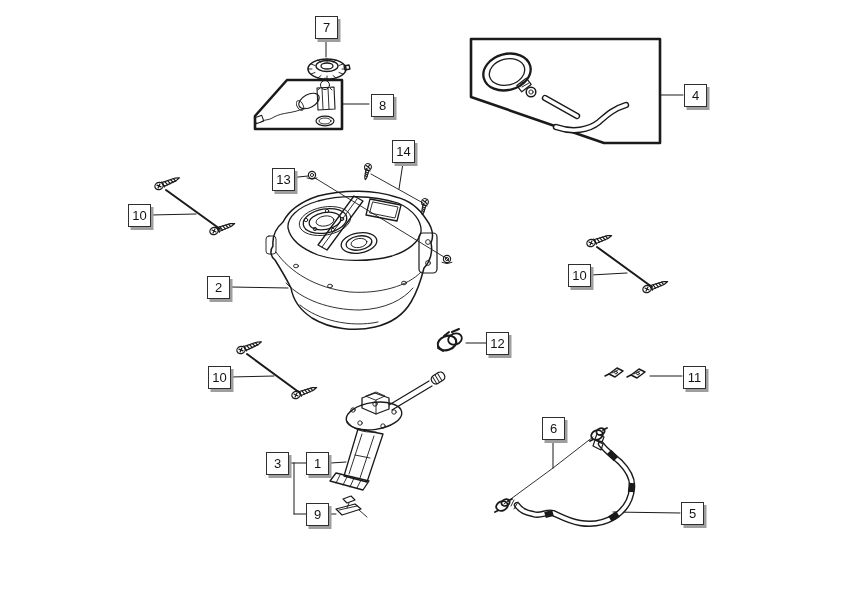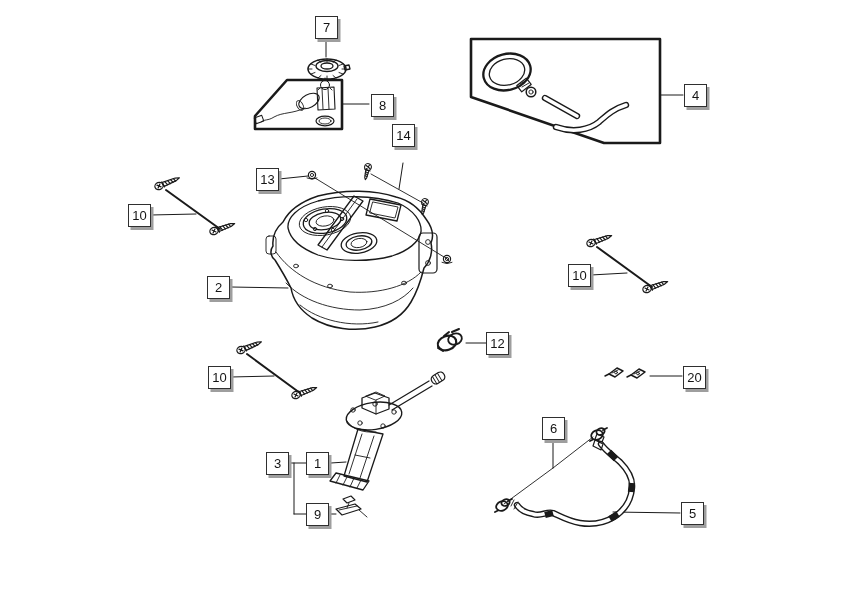--- a/index.html
+++ b/index.html
@@ -267,26 +267,26 @@
 
       <path d="M 595,440 L 603,444 L 601,450 L 593,446 Z M 597,434 L 604,437 L 602,442 L 595,439 Z" stroke-width="1.2"></path>
 
       <path class="thin" d="M 514,500 L 511,506 M 518,502 L 514,509"></path>
     </g>
   </svg>
 
   <div class="callout" style="left:315px;top:16px">7</div>
   <div class="callout" style="left:371px;top:94px">8</div>
   <div class="callout" style="left:684px;top:84px">4</div>
-  <div class="callout" style="left:392px;top:124px">14</div>
-  <div class="callout" style="left:256px;top:168px">13</div>
+  <div class="callout" style="left:392px;top:140px">14</div>
+  <div class="callout" style="left:272px;top:168px">13</div>
   <div class="callout" style="left:128px;top:204px">10</div>
   <div class="callout" style="left:207px;top:276px">2</div>
   <div class="callout" style="left:568px;top:264px">10</div>
   <div class="callout" style="left:486px;top:332px">12</div>
   <div class="callout" style="left:208px;top:366px">10</div>
-  <div class="callout" style="left:683px;top:366px">20</div>
+  <div class="callout" style="left:683px;top:366px">11</div>
   <div class="callout" style="left:266px;top:452px">3</div>
   <div class="callout" style="left:306px;top:452px">1</div>
   <div class="callout" style="left:306px;top:503px">9</div>
   <div class="callout" style="left:542px;top:417px">6</div>
   <div class="callout" style="left:681px;top:502px">5</div>
 </div>
 
 </body></html>

